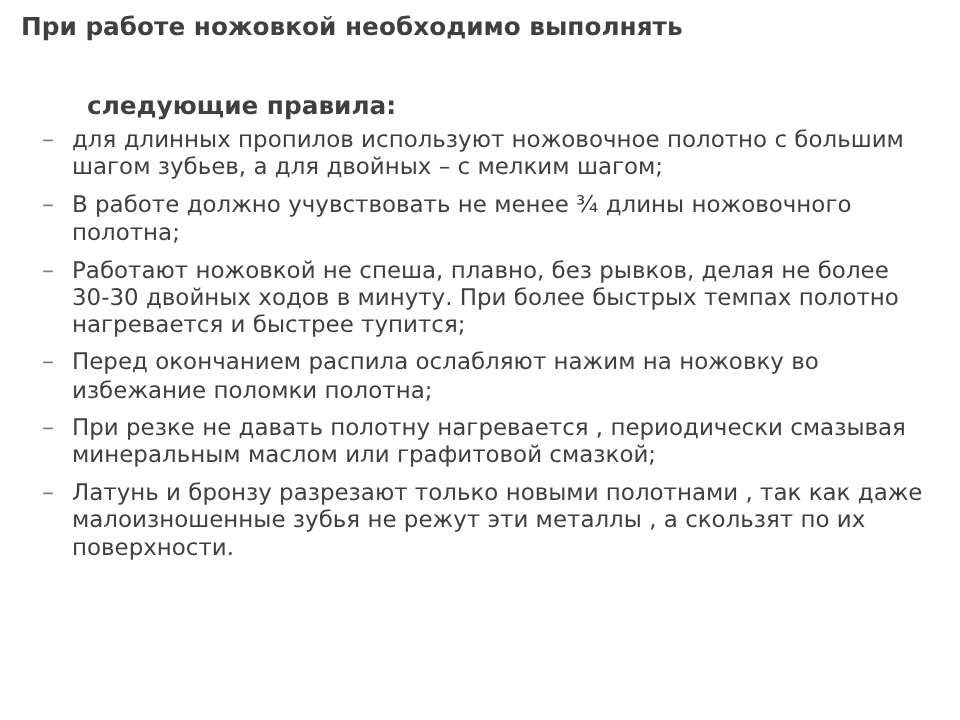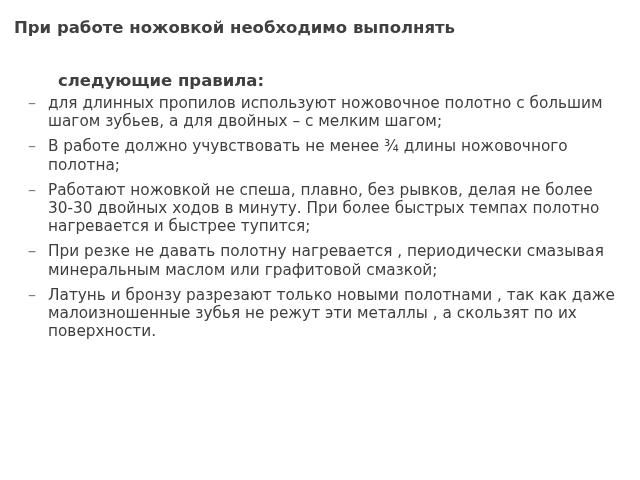--- a/index.html
+++ b/index.html
@@ -10,21 +10,21 @@
     width: 640px;
     height: 480px;
     background: #ffffff;
     font-family: "DejaVu Sans", sans-serif;
     overflow: hidden;
   }
   .slide {
     width: 640px;
     height: 480px;
     box-sizing: border-box;
-    padding: 18px 14px 0 14px;
+    padding: 8px 14px 0 14px;
     position: relative;
   }
   .title {
     font-size: 16.5px;
     font-weight: bold;
     color: #404040;
     line-height: 1.24;
     margin: 0 0 2px 0;
     padding: 0 10px 0 22px;
     text-indent: -22px;
@@ -75,20 +75,21 @@
     <li>
       <span class="dash">–</span>
       <span>В работе должно учувствовать не менее ¾ длины  ножовочного полотна;</span>
     </li>
     <li>
       <span class="dash">–</span>
       <span>Работают ножовкой не спеша, плавно, без рывков, делая не более 30-30 двойных ходов в минуту. При более быстрых темпах полотно нагревается и быстрее тупится;</span>
     </li>
     <li>
       <span class="dash">–</span>
+      <span>Перед окончанием распила ослабляют нажим на ножовку во избежание поломки полотна;</span>
     </li>
     <li>
       <span class="dash">–</span>
       <span>При резке не давать полотну нагревается , периодически смазывая минеральным маслом или графитовой смазкой;</span>
     </li>
     <li>
       <span class="dash">–</span>
       <span>Латунь и бронзу разрезают только новыми полотнами , так  как даже малоизношенные зубья не режут эти  металлы , а скользят по их поверхности.</span>
     </li>
   </ul>

